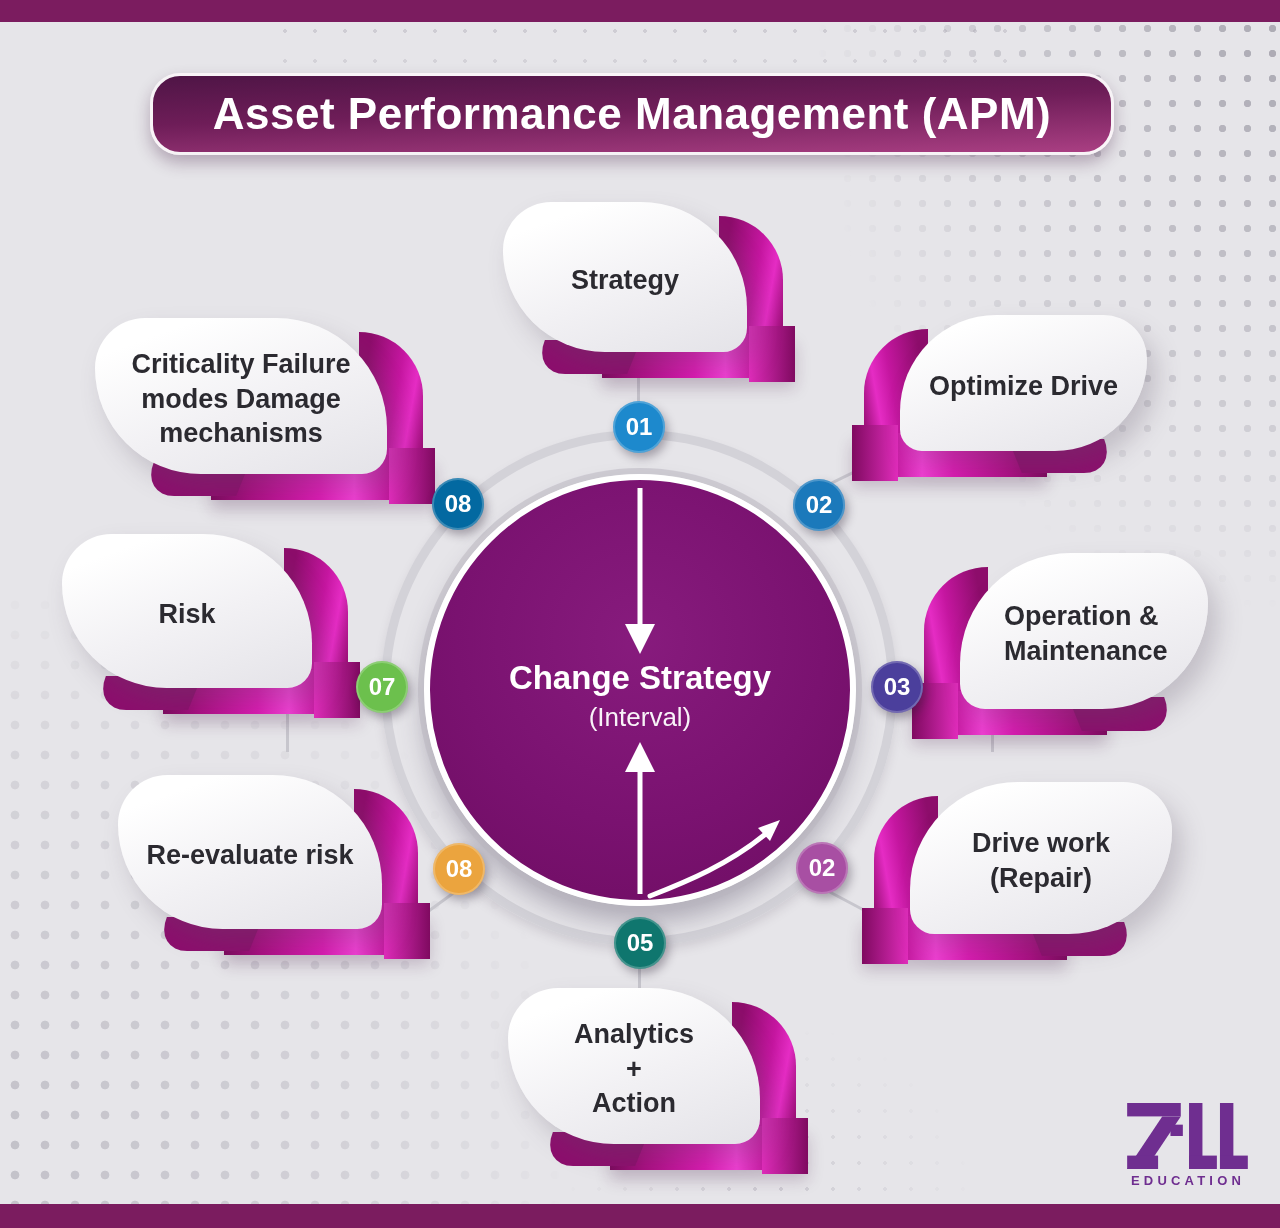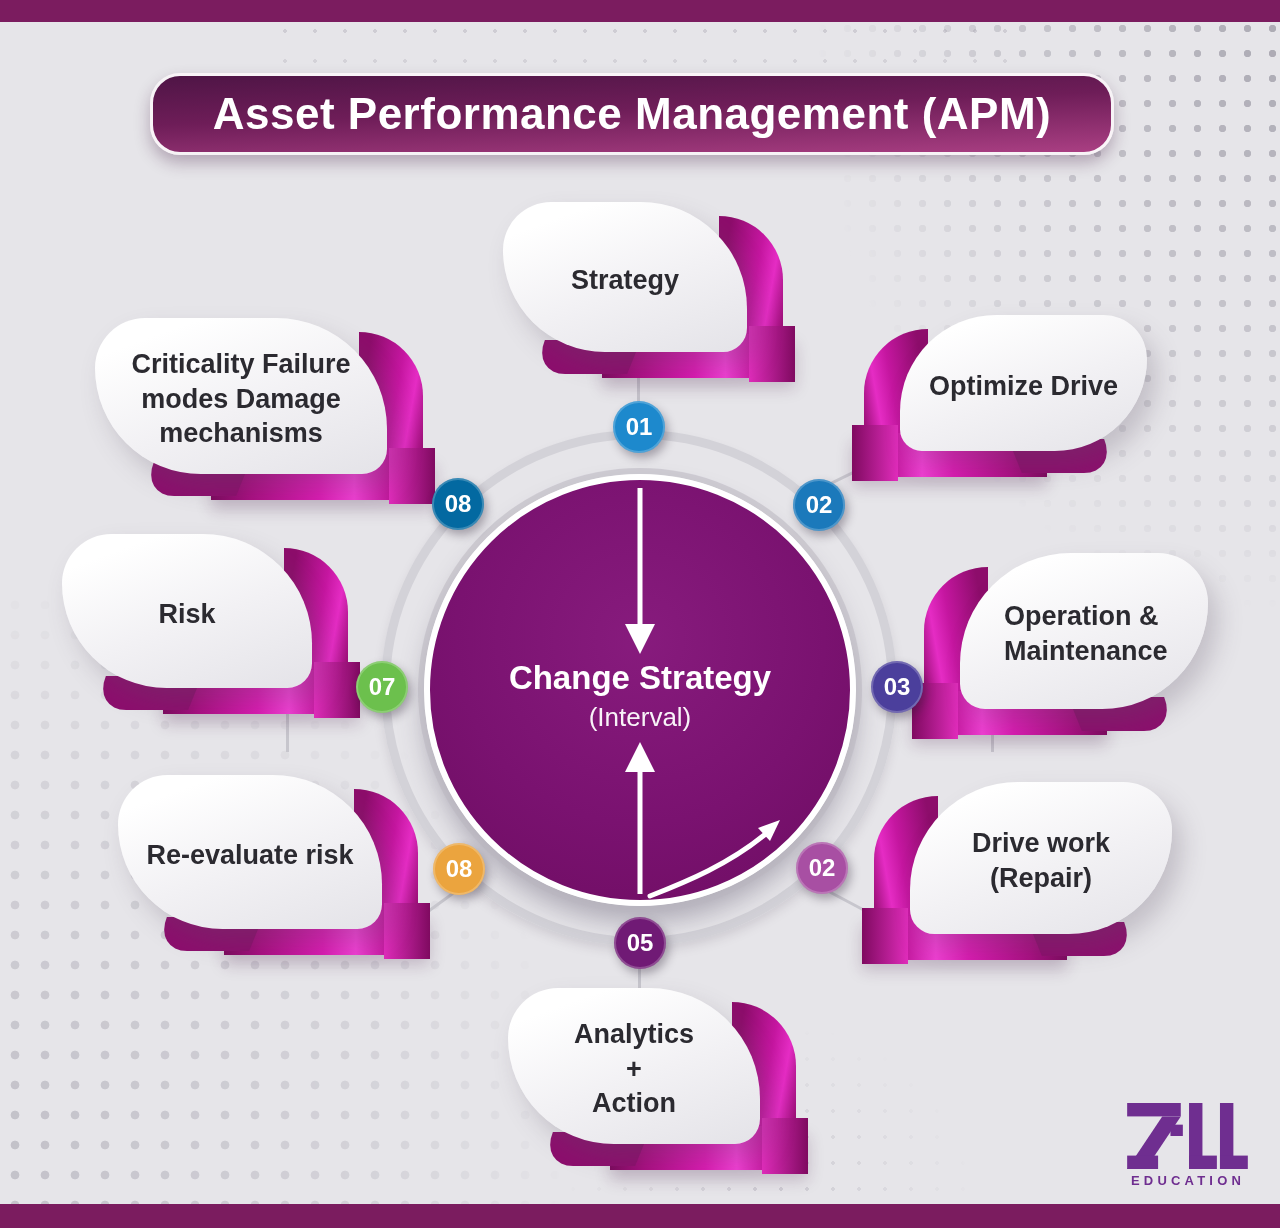--- a/index.html
+++ b/index.html
@@ -235,21 +235,21 @@
     </div>
   <div class="badge badge-02" style="background: rgb(27, 121, 187);">
       <span>02</span>
     </div>
   <div class="badge badge-03" style="background: rgb(75, 63, 156);">
       <span>03</span>
     </div>
   <div class="badge badge-04" style="background: rgb(168, 79, 163);">
       <span>02</span>
     </div>
-  <div class="badge badge-05" style="background: #701a75;">
+  <div class="badge badge-05" style="background: #0f766e;">
       <span>05</span>
     </div>
   <div class="badge badge-06" style="background: rgb(235, 164, 62);">
       <span>08</span>
     </div>
   <div class="badge badge-07" style="background: rgb(108, 192, 77);">
       <span>07</span>
     </div>
   <div class="badge badge-08" style="background: #0369a1;">
       <span>08</span>

